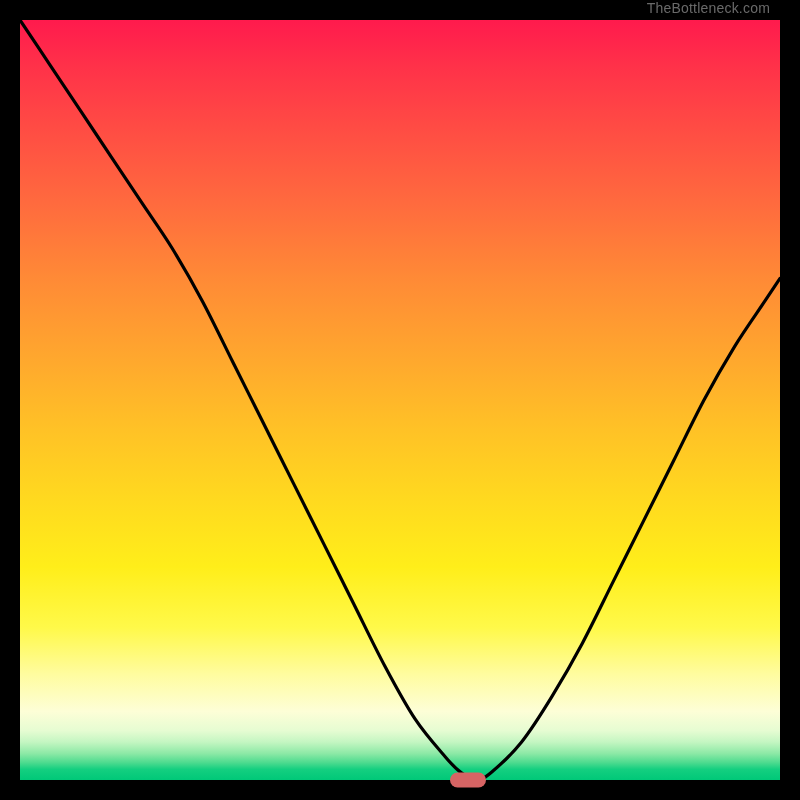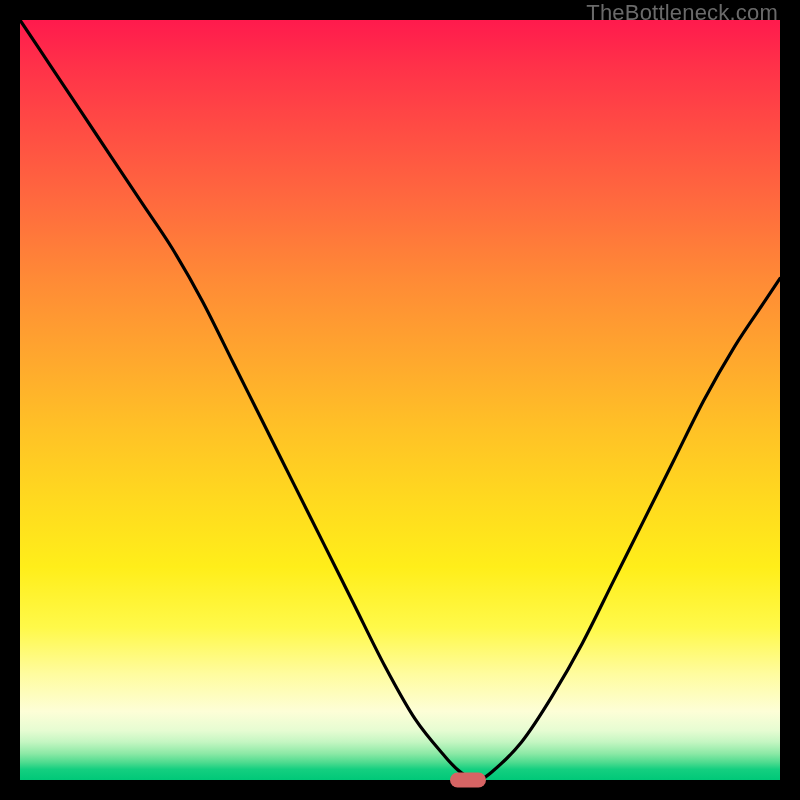--- a/index.html
+++ b/index.html
@@ -43,23 +43,23 @@
       #c4f6c2 95.0%,
       #8de9a6 96.5%,
       #4edb8f 97.7%,
       #14cf80 98.6%,
       #00c878 100%
     );
   }
   .watermark {
     position: absolute;
     top: 0px;
-    right: 22px;
+    right: 30px;
     color: #6a6a6a;
-    font-size: 22px;
+    font-size: 14px;
     font-weight: 500;
     letter-spacing: 0.2px;
     user-select: none;
   }
   svg.curve {
     position: absolute;
     left: 0;
     top: 0;
     width: 760px;
     height: 760px;

